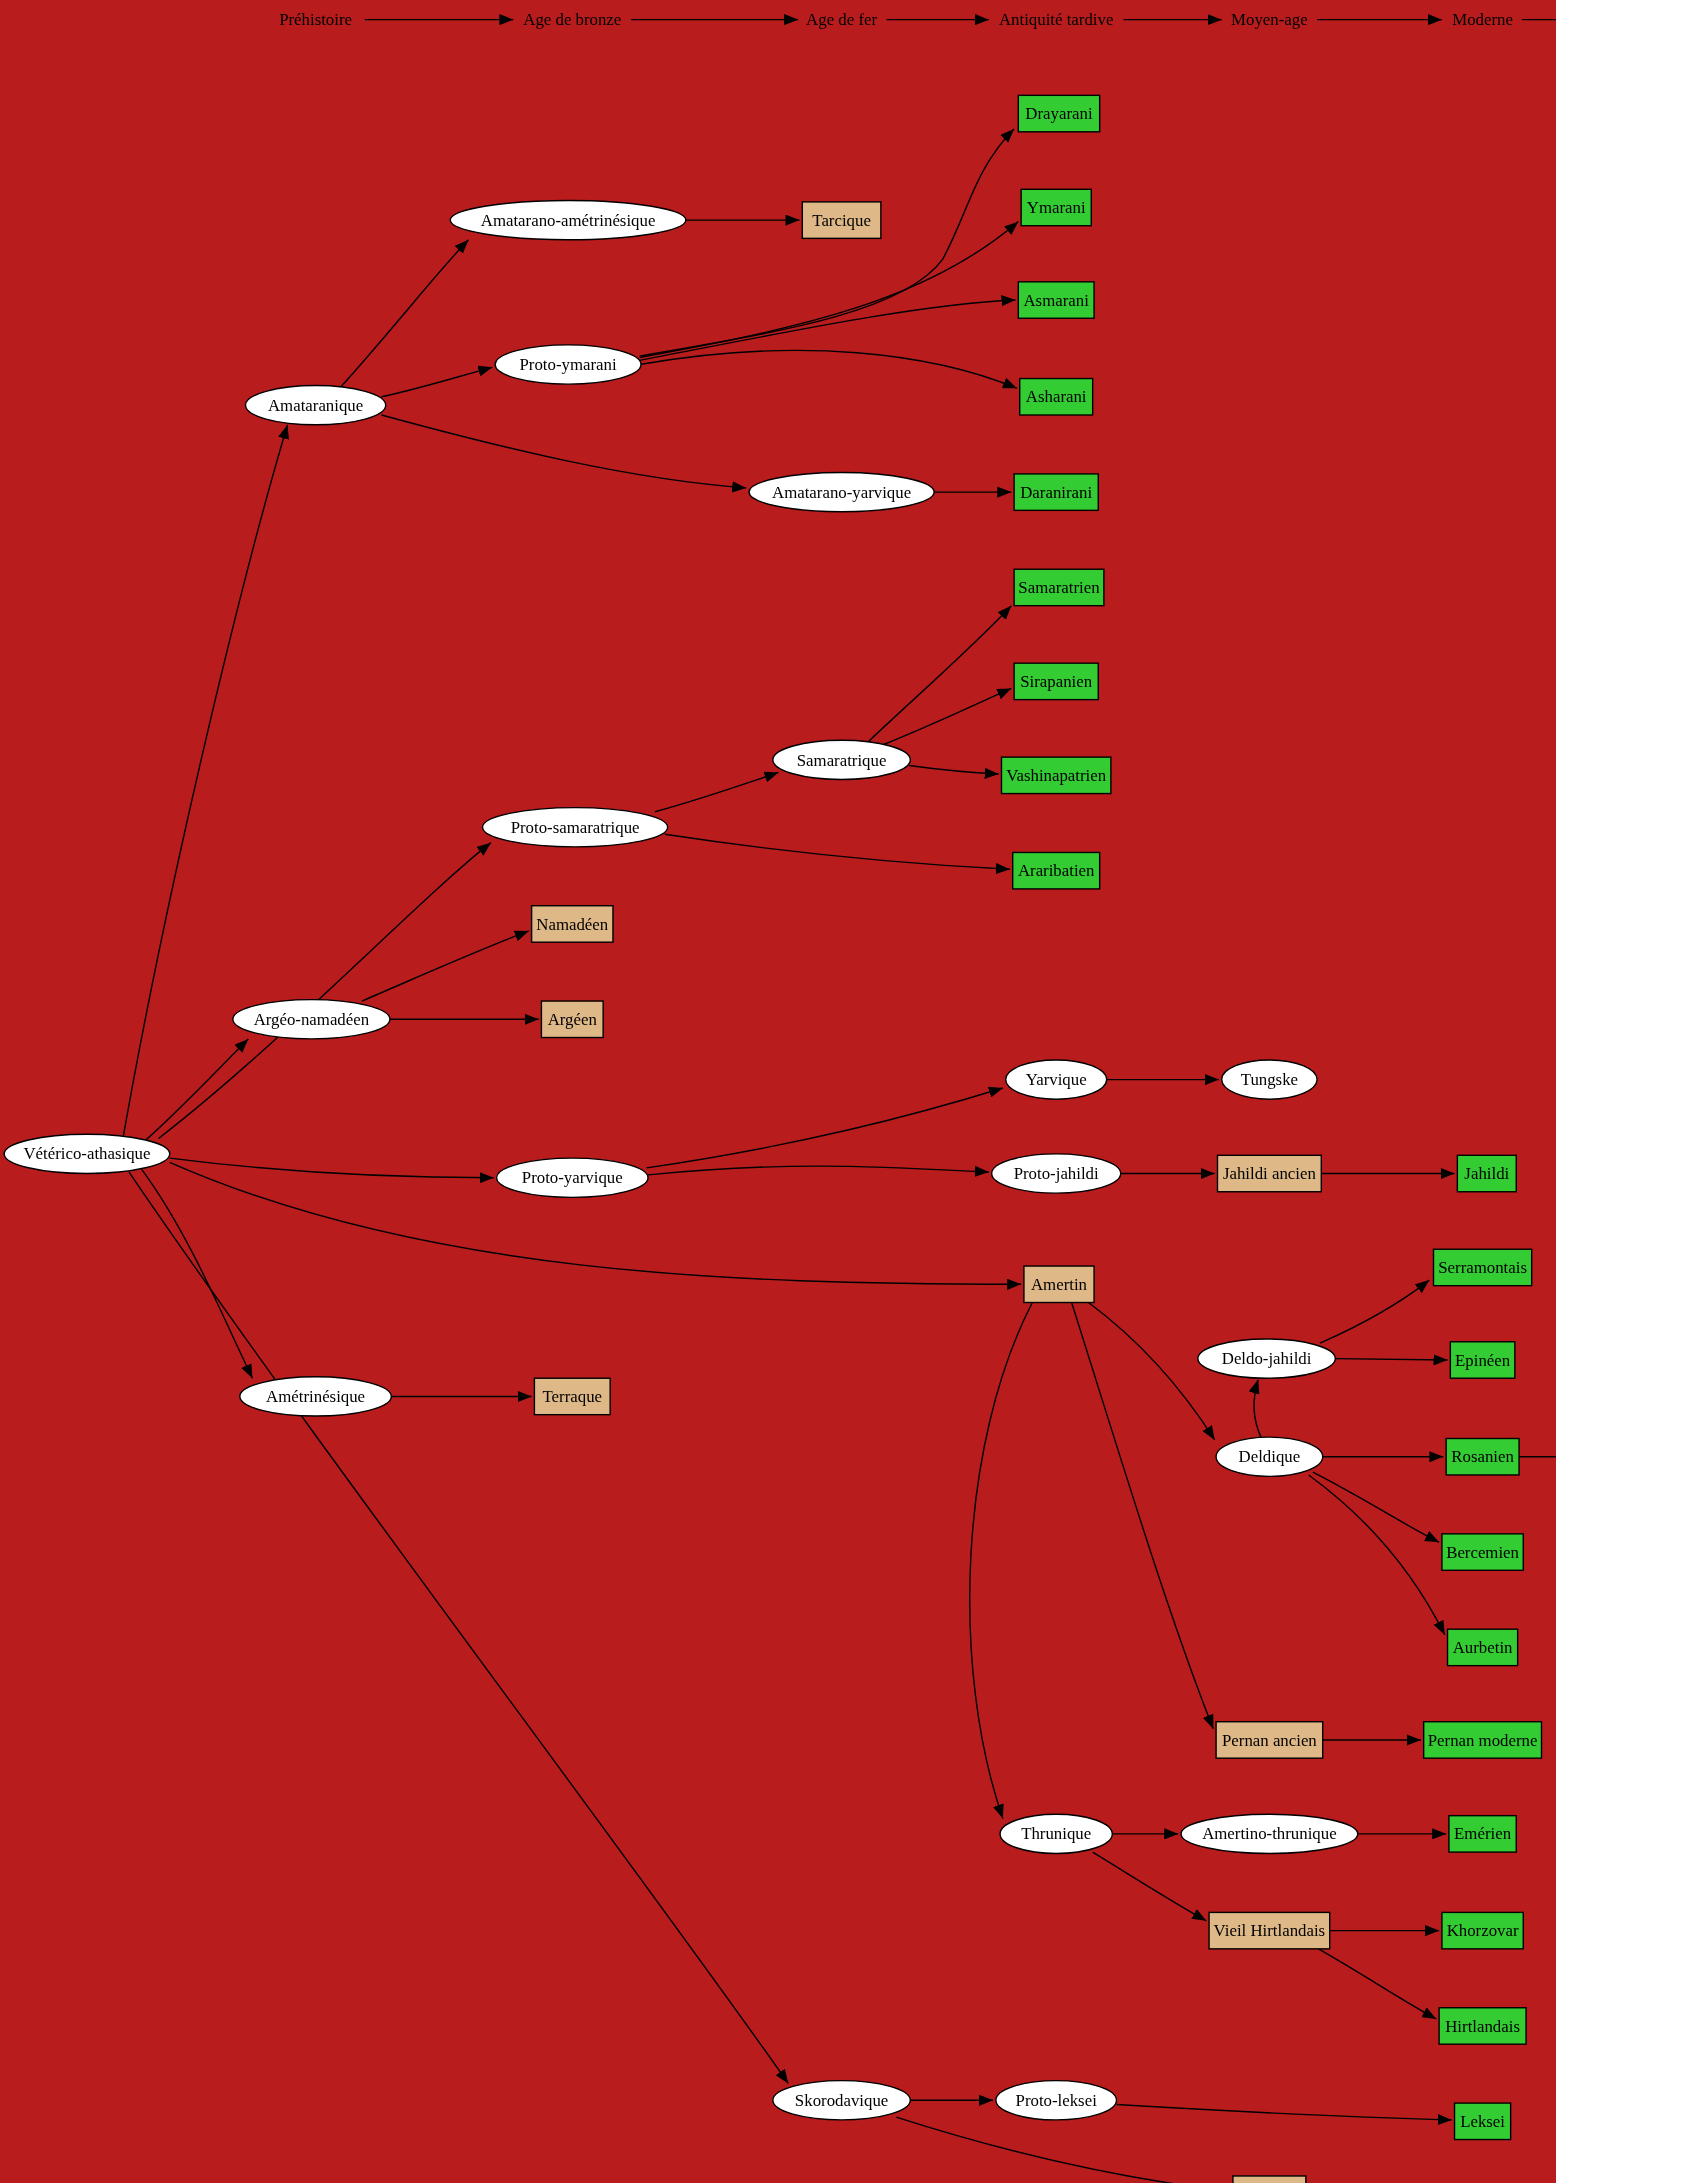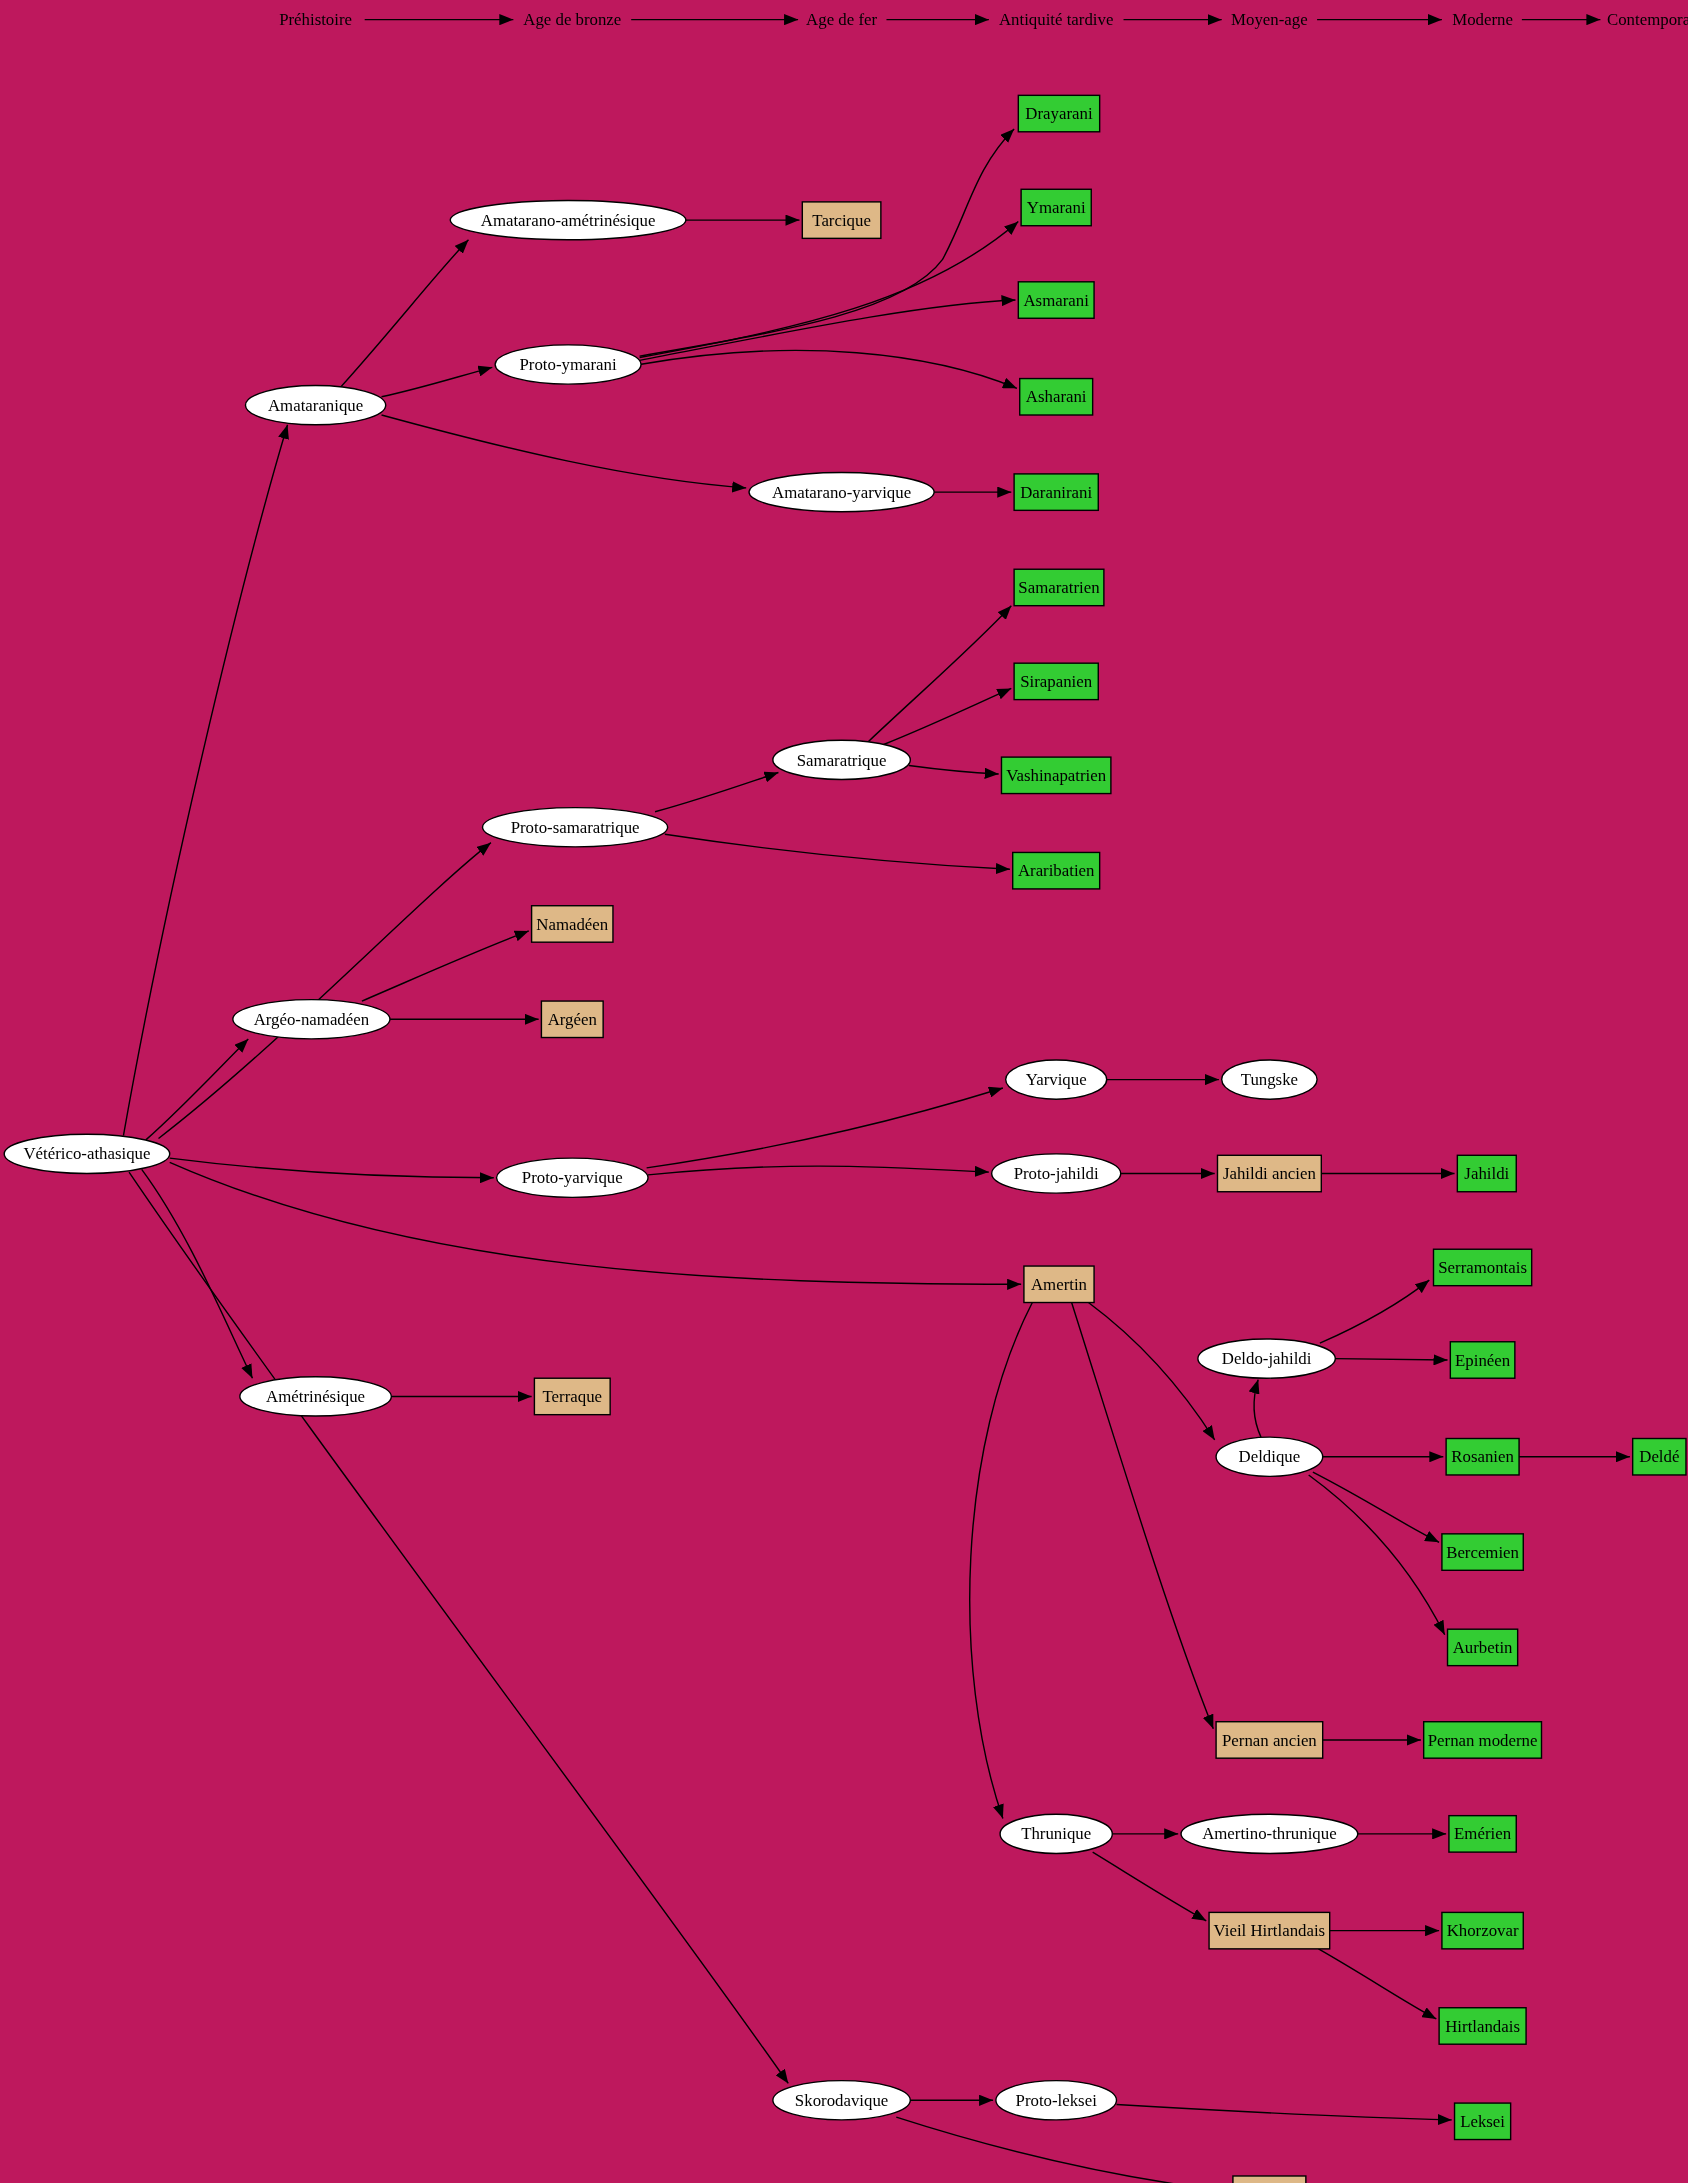--- a/index.html
+++ b/index.html
@@ -1,16 +1,16 @@
 <!DOCTYPE html>
 <html style="font-size:10.5px"><head>
 <meta charset="utf-8">
 <style>
   html, body { margin: 0; padding: 0; background: #ffffff; }
-  #canvas { position: relative; width: 1688px; height: 2183px; background: #be185d; overflow: hidden; }
+  #canvas { position: relative; width: 1556px; height: 2183px; background: #b91c1c; overflow: hidden; }
   svg { display: block; }
   svg text {
     font-family: "Liberation Serif", "DejaVu Serif", serif;
     font-size: 12px;
     text-anchor: middle;
     fill: #000000;
   }
   .edge { fill: none; stroke: #000000; stroke-width: 1; }
   .tl   { fill: none; stroke: #000000; stroke-width: 1; }
   .clade   { fill: #ffffff; stroke: #000000; stroke-width: 1; }

